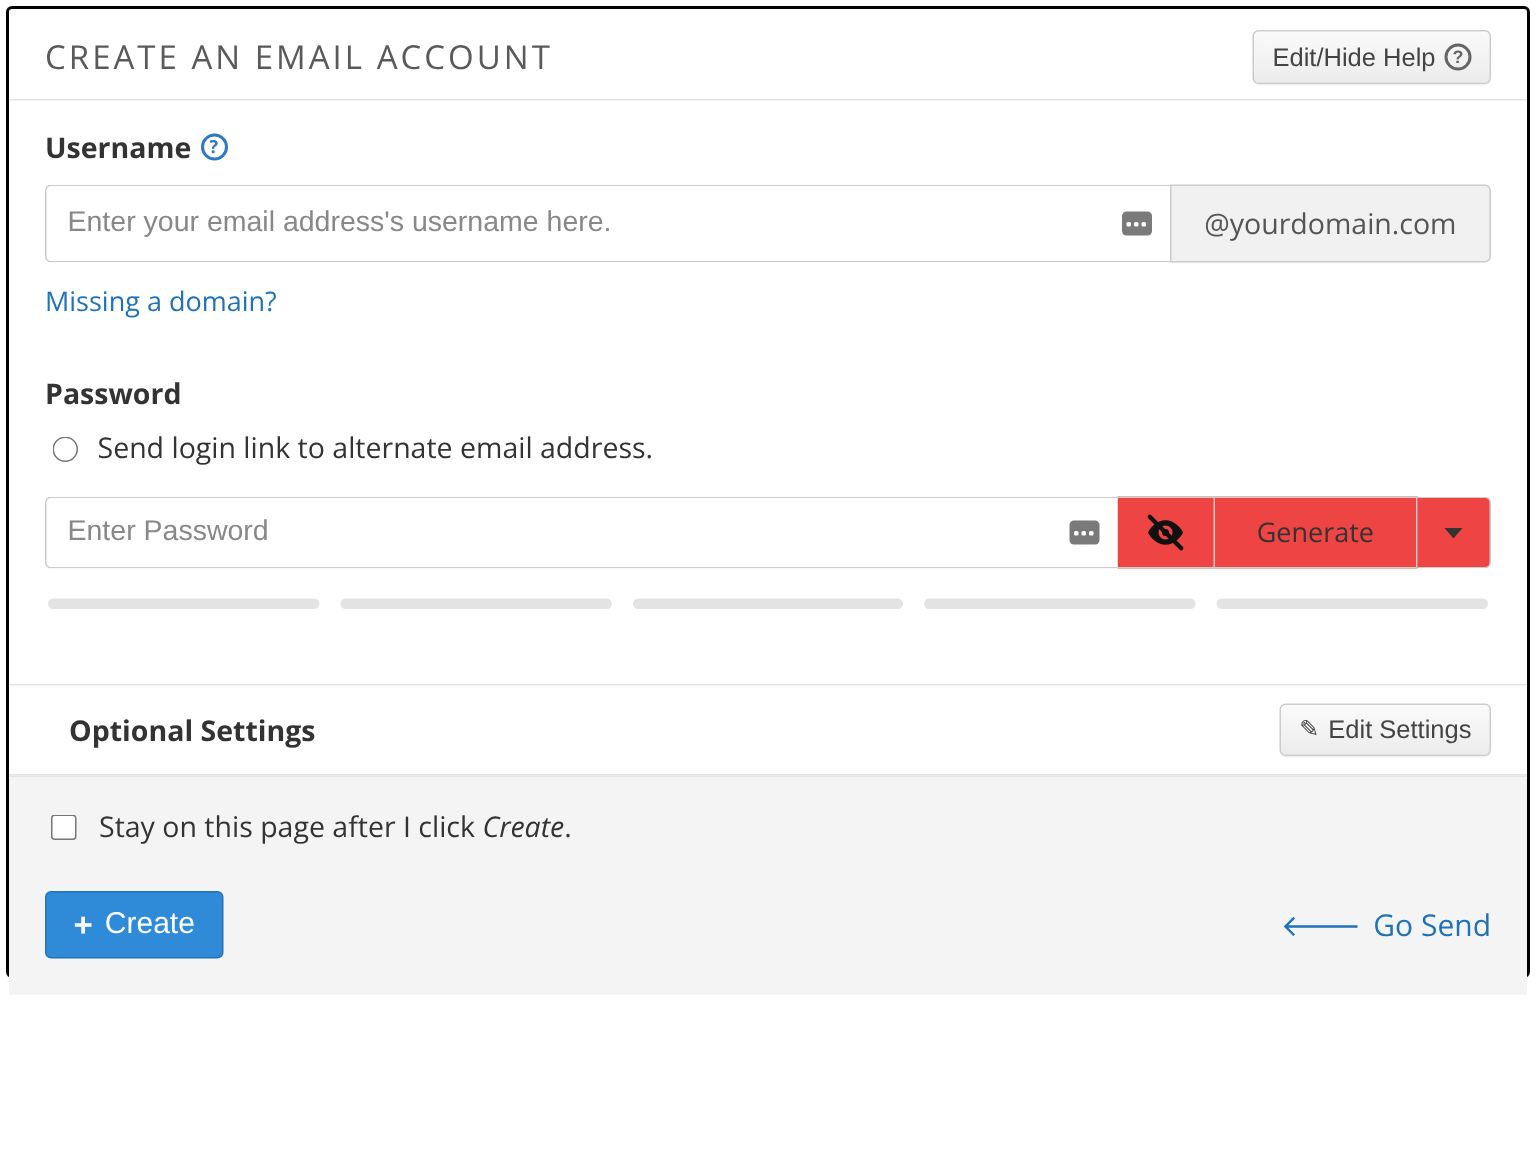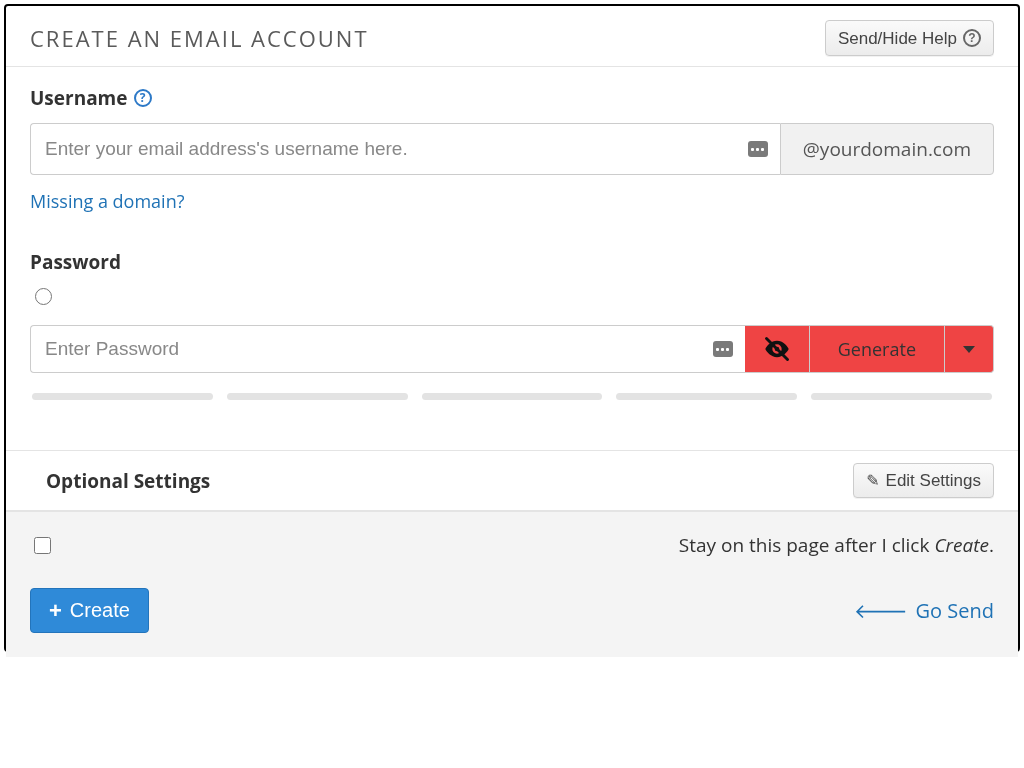--- a/index.html
+++ b/index.html
@@ -195,24 +195,23 @@
 
   .footer {
     margin-top: auto;
     background: #f4f4f4;
     border-top: 1px solid #e4e4e4;
     padding: 20px 24px 24px 24px;
   }
   .stay-line {
     display: flex;
     align-items: center;
-    gap: 28px;
-    font-size: 19px;
-    color: #333;
-    justify-content: space-between;
+    gap: 12px;
+    font-size: 19px;
+    color: #333;
   }
   input[type=checkbox] {
     width: 17px; height: 17px;
   }
   .foot-row {
     display: flex;
     align-items: center;
     justify-content: space-between;
     margin-top: 30px;
   }
@@ -250,21 +249,21 @@
   em.create-word { font-style: italic; }
 </style>
 </head>
 <body>
 
 <div class="frame">
 
   <div class="pane-header">
     <div class="pane-title">Create an Email Account</div>
     <button class="btn">
-      <span>Send/Hide Help</span>
+      <span>Edit/Hide Help</span>
       <span class="help-circle grey">?</span>
     </button>
   </div>
 
   <div class="section">
     <div class="field-label">
       <span>Username</span>
       <span class="help-circle">?</span>
     </div>
     <div class="input-row">
@@ -281,20 +280,21 @@
     <a class="link">Missing a domain?</a>
   </div>
 
   <div class="section" style="padding-top:30px;">
     <div class="field-label">
       <span>Password</span>
     </div>
 
     <label class="radio-line">
       <input type="radio" name="pwopt" style="">
+      <span>Send login link to alternate email address.</span>
     </label>
 
     <div class="pw-row">
       <div class="input-wrap">
         <input class="text-input" type="password" placeholder="Enter Password" style="">
         <div class="pwmgr-chip">
           <span></span>
             <span></span>
             <span></span>
         </div>

